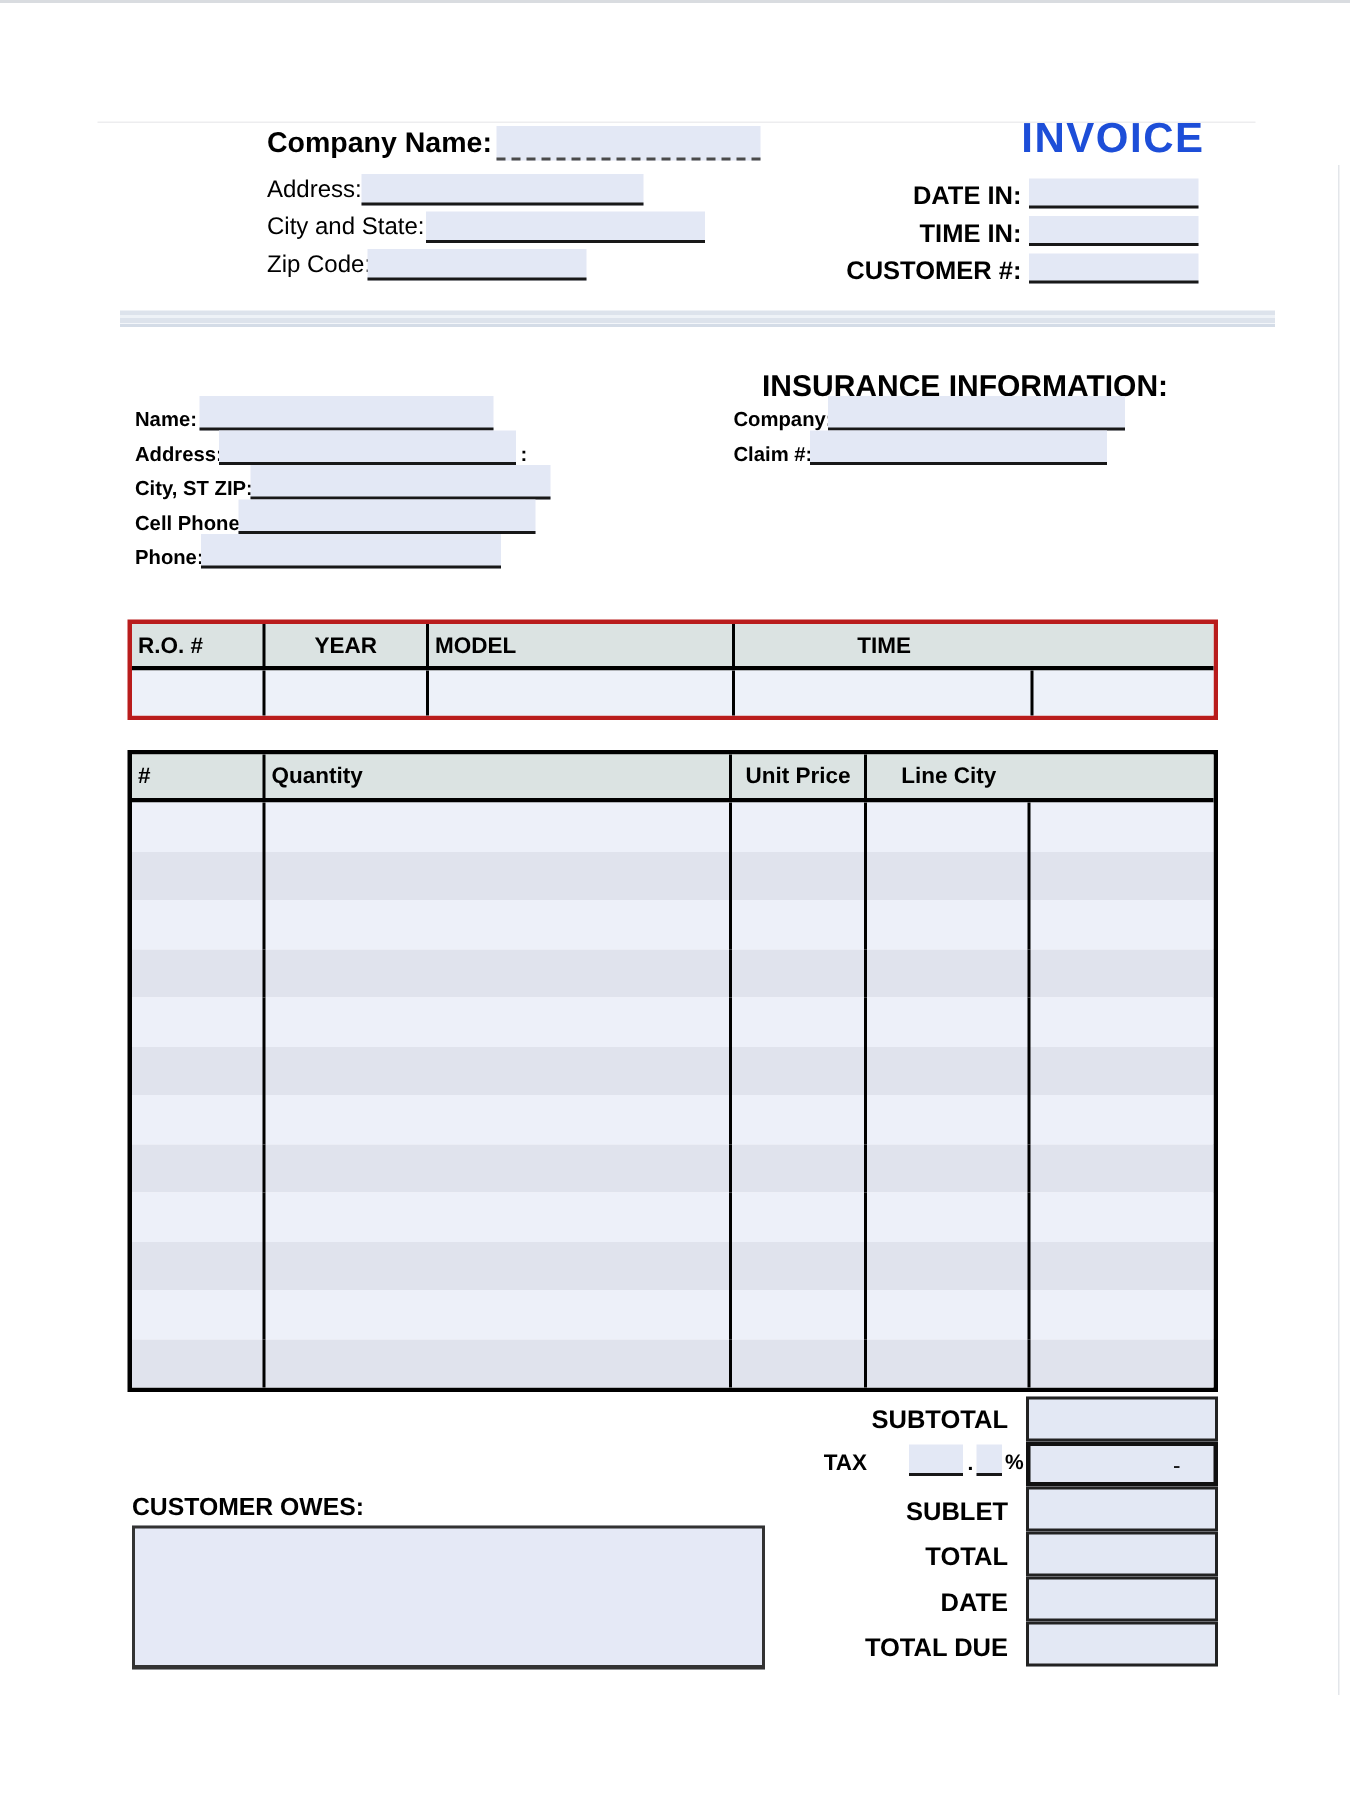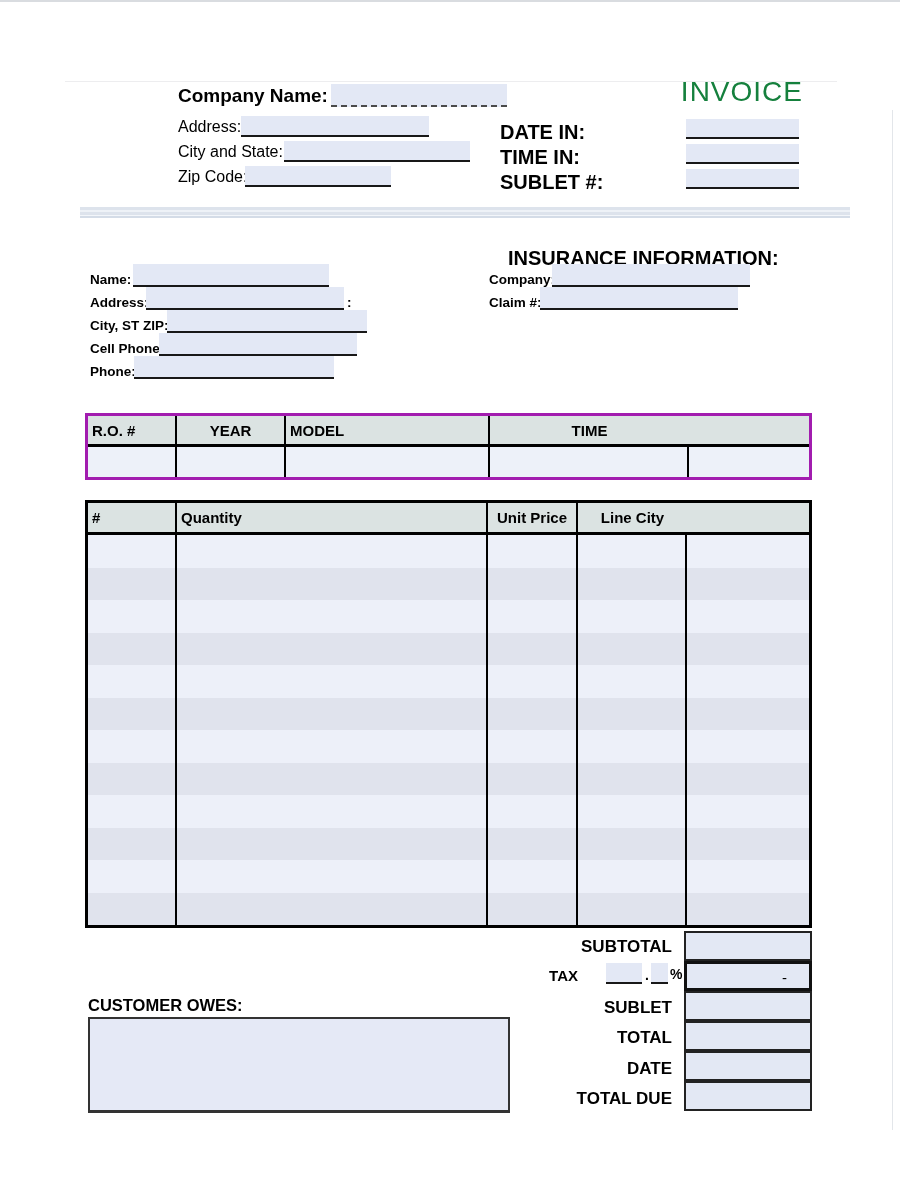--- a/index.html
+++ b/index.html
@@ -8,37 +8,37 @@
     position:relative; width:900px; height:1200px; margin:0 auto;
     background:#ffffff; overflow:hidden;
     font-family:"Liberation Sans", sans-serif; color:#000;
   }
   .abs { position:absolute; }
   
   .top-edge { left:0; top:0; width:900px; height:2px; background:#d9dce0; }
   .hdr-rule { left:65px; top:81px; width:772px; height:1px; background:#ededef; }
   .right-page-edge { left:892px; top:110px; width:1px; height:1020px; background:#e3e6ea; }
   .watermark {
-    top:76px; right:97px; font-size:28px; font-weight:normal;
-    color:#15803d; letter-spacing:1px;
+    top:76px; right:97px; font-size:28px; font-weight:bold;
+    color:#1d4ed8; letter-spacing:1px;
   }
   .company-label { left:178px; top:85px; font-size:19px; font-weight:bold; }
   .field {
     background:#e3e8f5; border-bottom:2px solid #181818; display:inline-block;
   }
   .company-field { left:331px; top:84px; width:176px; height:23px;
     border-bottom:2px dashed #4a4a4a; }
   .hl { left:178px; font-size:16px; }
   .addr-label  { top:118px; }
   .city-label  { top:143px; }
   .zip-label   { top:168px; }
   .addr-field  { left:241px; top:116px; width:188px; height:21px; }
   .city-field  { left:284px; top:141px; width:186px; height:21px; }
   .zip-field   { left:245px; top:166px; width:146px; height:21px; }
-  .rl { left:500px; width:181px; text-align:left; font-size:20px; font-weight:bold; }
+  .rl { left:500px; width:181px; text-align:right; font-size:17px; font-weight:bold; }
   .datein-label  { top:121px; }
   .timein-label  { top:146px; }
   .invno-label   { top:171px; }
   .datein-field  { left:686px; top:119px; width:113px; height:20px; }
   .timein-field  { left:686px; top:144px; width:113px; height:20px; }
   .invno-field   { left:686px; top:169px; width:113px; height:20px; }
   .divider {
     left:80px; top:207px; width:770px; height:11px;
     background:linear-gradient(#dde3ec 0 3px,#eef2f7 3px 5px,#dde3ec 5px 8px,#f3f6fa 8px 9px,#d4dce7 9px 11px);
   }
@@ -55,21 +55,21 @@
   .cstzip-field{ left:167px; top:310px; width:200px; height:23px; }
   .cell-field  { left:159px; top:333px; width:198px; height:23px; }
   .phone-field { left:134px; top:356px; width:200px; height:23px; }
   .ins-heading { left:508px; top:247px; font-size:20px; font-weight:bold; }
   .il { left:489px; font-size:13.5px; font-weight:bold; }
   .inscomp-label { top:272px; }
   .claim-label   { top:295px; }
   .inscomp-field { left:552px; top:264px; width:198px; height:23px; }
   .claim-field   { left:540px; top:287px; width:198px; height:23px; }
   
-  .vtable { left:85px; top:413px; width:727px; border:3px solid #a21caf; }
+  .vtable { left:85px; top:413px; width:727px; border:3px solid #b91c1c; }
   .vhead { display:grid; grid-template-columns:89px 109px 204px 199px 1fr;
     background:#dbe3e2; border-bottom:3px solid #000; height:31px; }
   .vbody { display:grid; grid-template-columns:89px 109px 204px 199px 1fr;
     background:#edf1f9; height:30px; }
   .vh { border-right:2px solid #000; font-weight:bold; font-size:15px;
     display:flex; align-items:center; padding:0 4px; }
   .vhead > .vh:last-child, .vbody > .vc:last-child { border-right:none; }
   .vh.center { justify-content:center; }
   .vc { border-right:2px solid #000; }
   
@@ -129,21 +129,21 @@
   <div class="abs field addr-field"></div>
   <div class="abs hl city-label">City and State:</div>
   <div class="abs field city-field"></div>
   <div class="abs hl zip-label">Zip Code:</div>
   <div class="abs field zip-field"></div>
 
   <div class="abs rl datein-label">DATE IN:</div>
   <div class="abs field datein-field"></div>
   <div class="abs rl timein-label">TIME IN:</div>
   <div class="abs field timein-field"></div>
-  <div class="abs rl invno-label">SUBLET #:</div>
+  <div class="abs rl invno-label">CUSTOMER #:</div>
   <div class="abs field invno-field"></div>
 
   <div class="abs divider"></div>
 
   <div class="abs cl name-label">Name:</div>
   <div class="abs field name-field"></div>
   <div class="abs cl caddr-label">Address:</div>
   <div class="abs field caddr-field"></div>
   <div class="abs caddr-suffix">:</div>
   <div class="abs cl cstzip-label">City, ST ZIP:</div>

